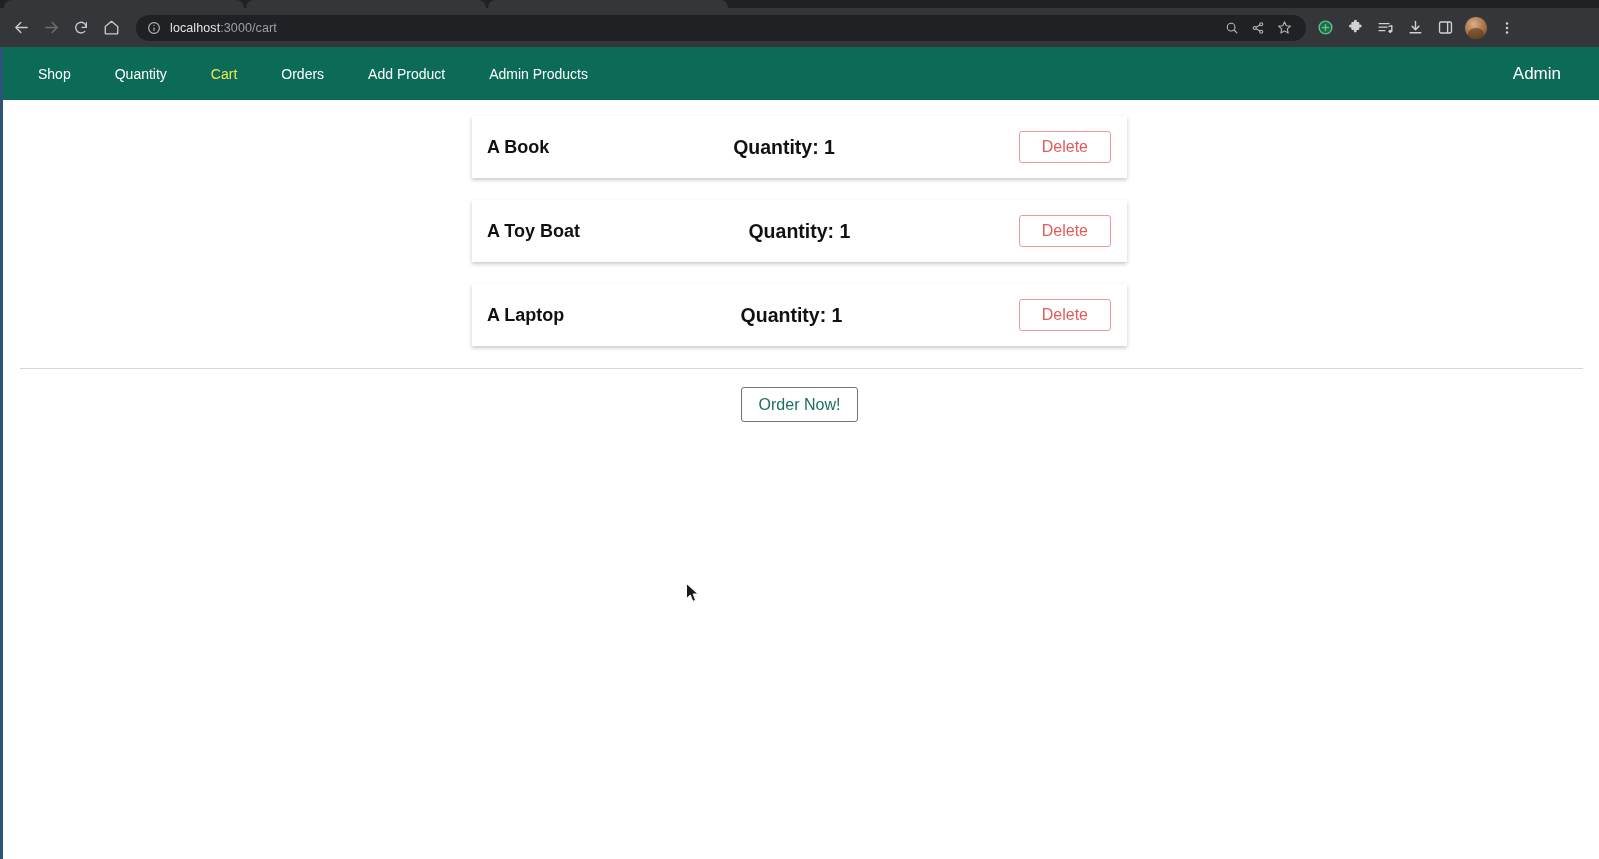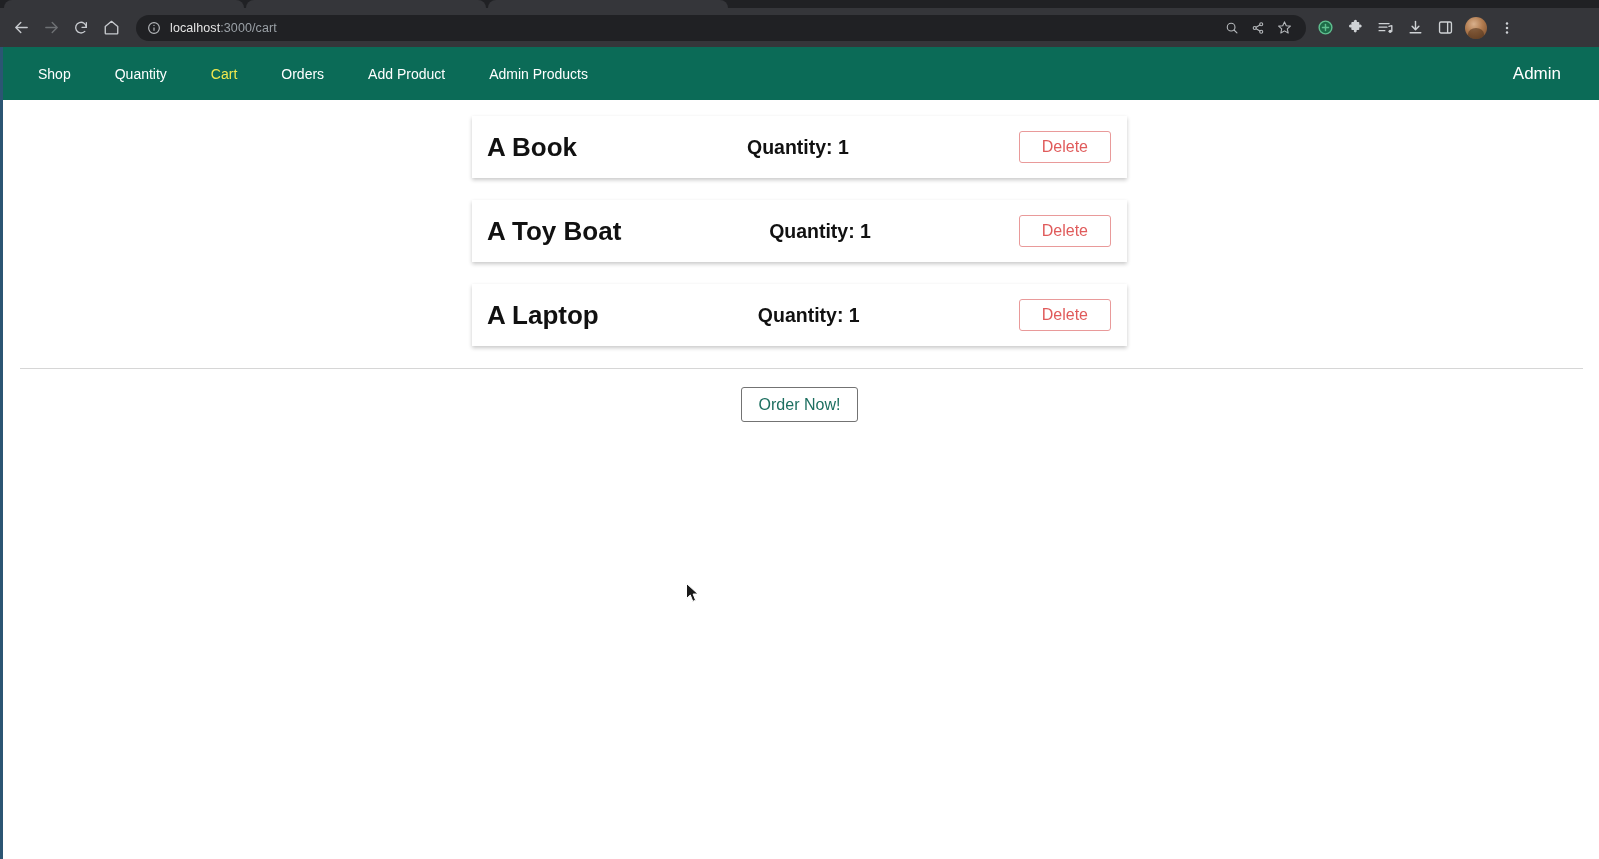--- a/index.html
+++ b/index.html
@@ -194,21 +194,21 @@
     background: #ffffff;
     box-shadow: 0 2px 4px rgba(0,0,0,0.22);
     margin-bottom: 22px;
     height: 62px;
     display: flex;
     align-items: center;
     justify-content: space-between;
     padding: 0 16px 0 15px;
   }
   .item-title {
-    font-size: 26px;
+    font-size: 18px;
     font-weight: bold;
     color: #111111;
     white-space: nowrap;
   }
   .item-qty {
     font-size: 19.5px;
     font-weight: bold;
     color: #111111;
     white-space: nowrap;
   }

